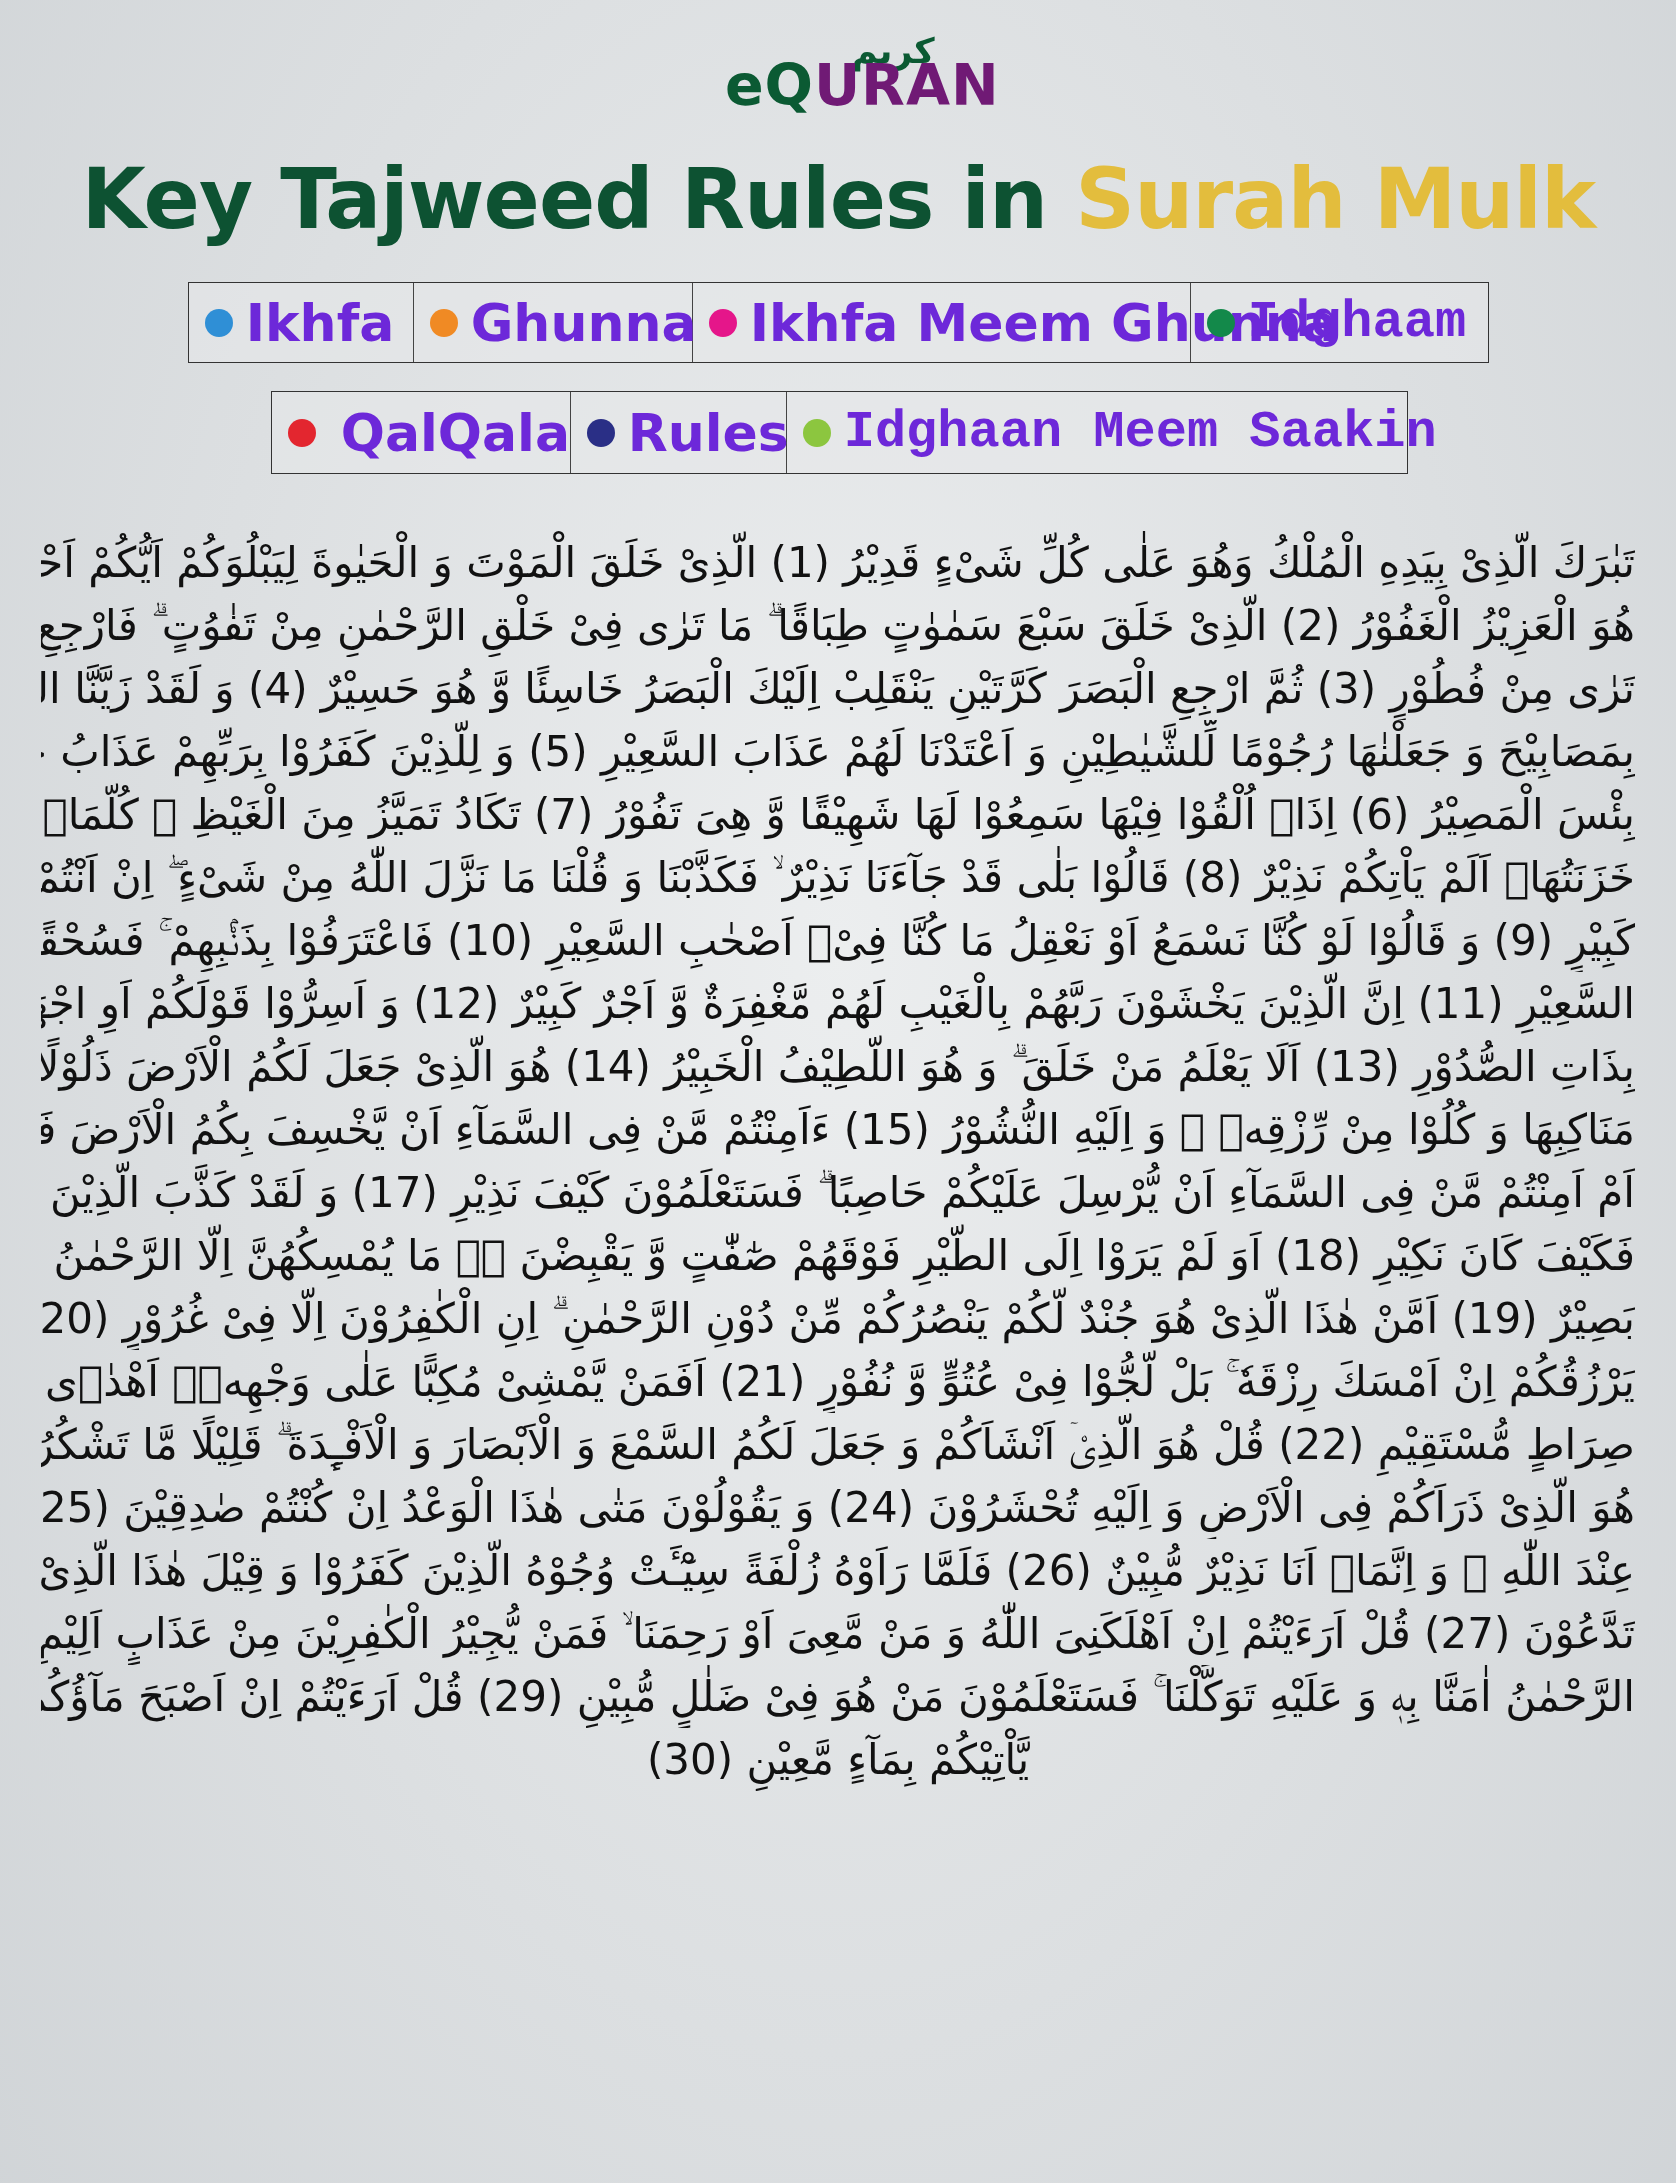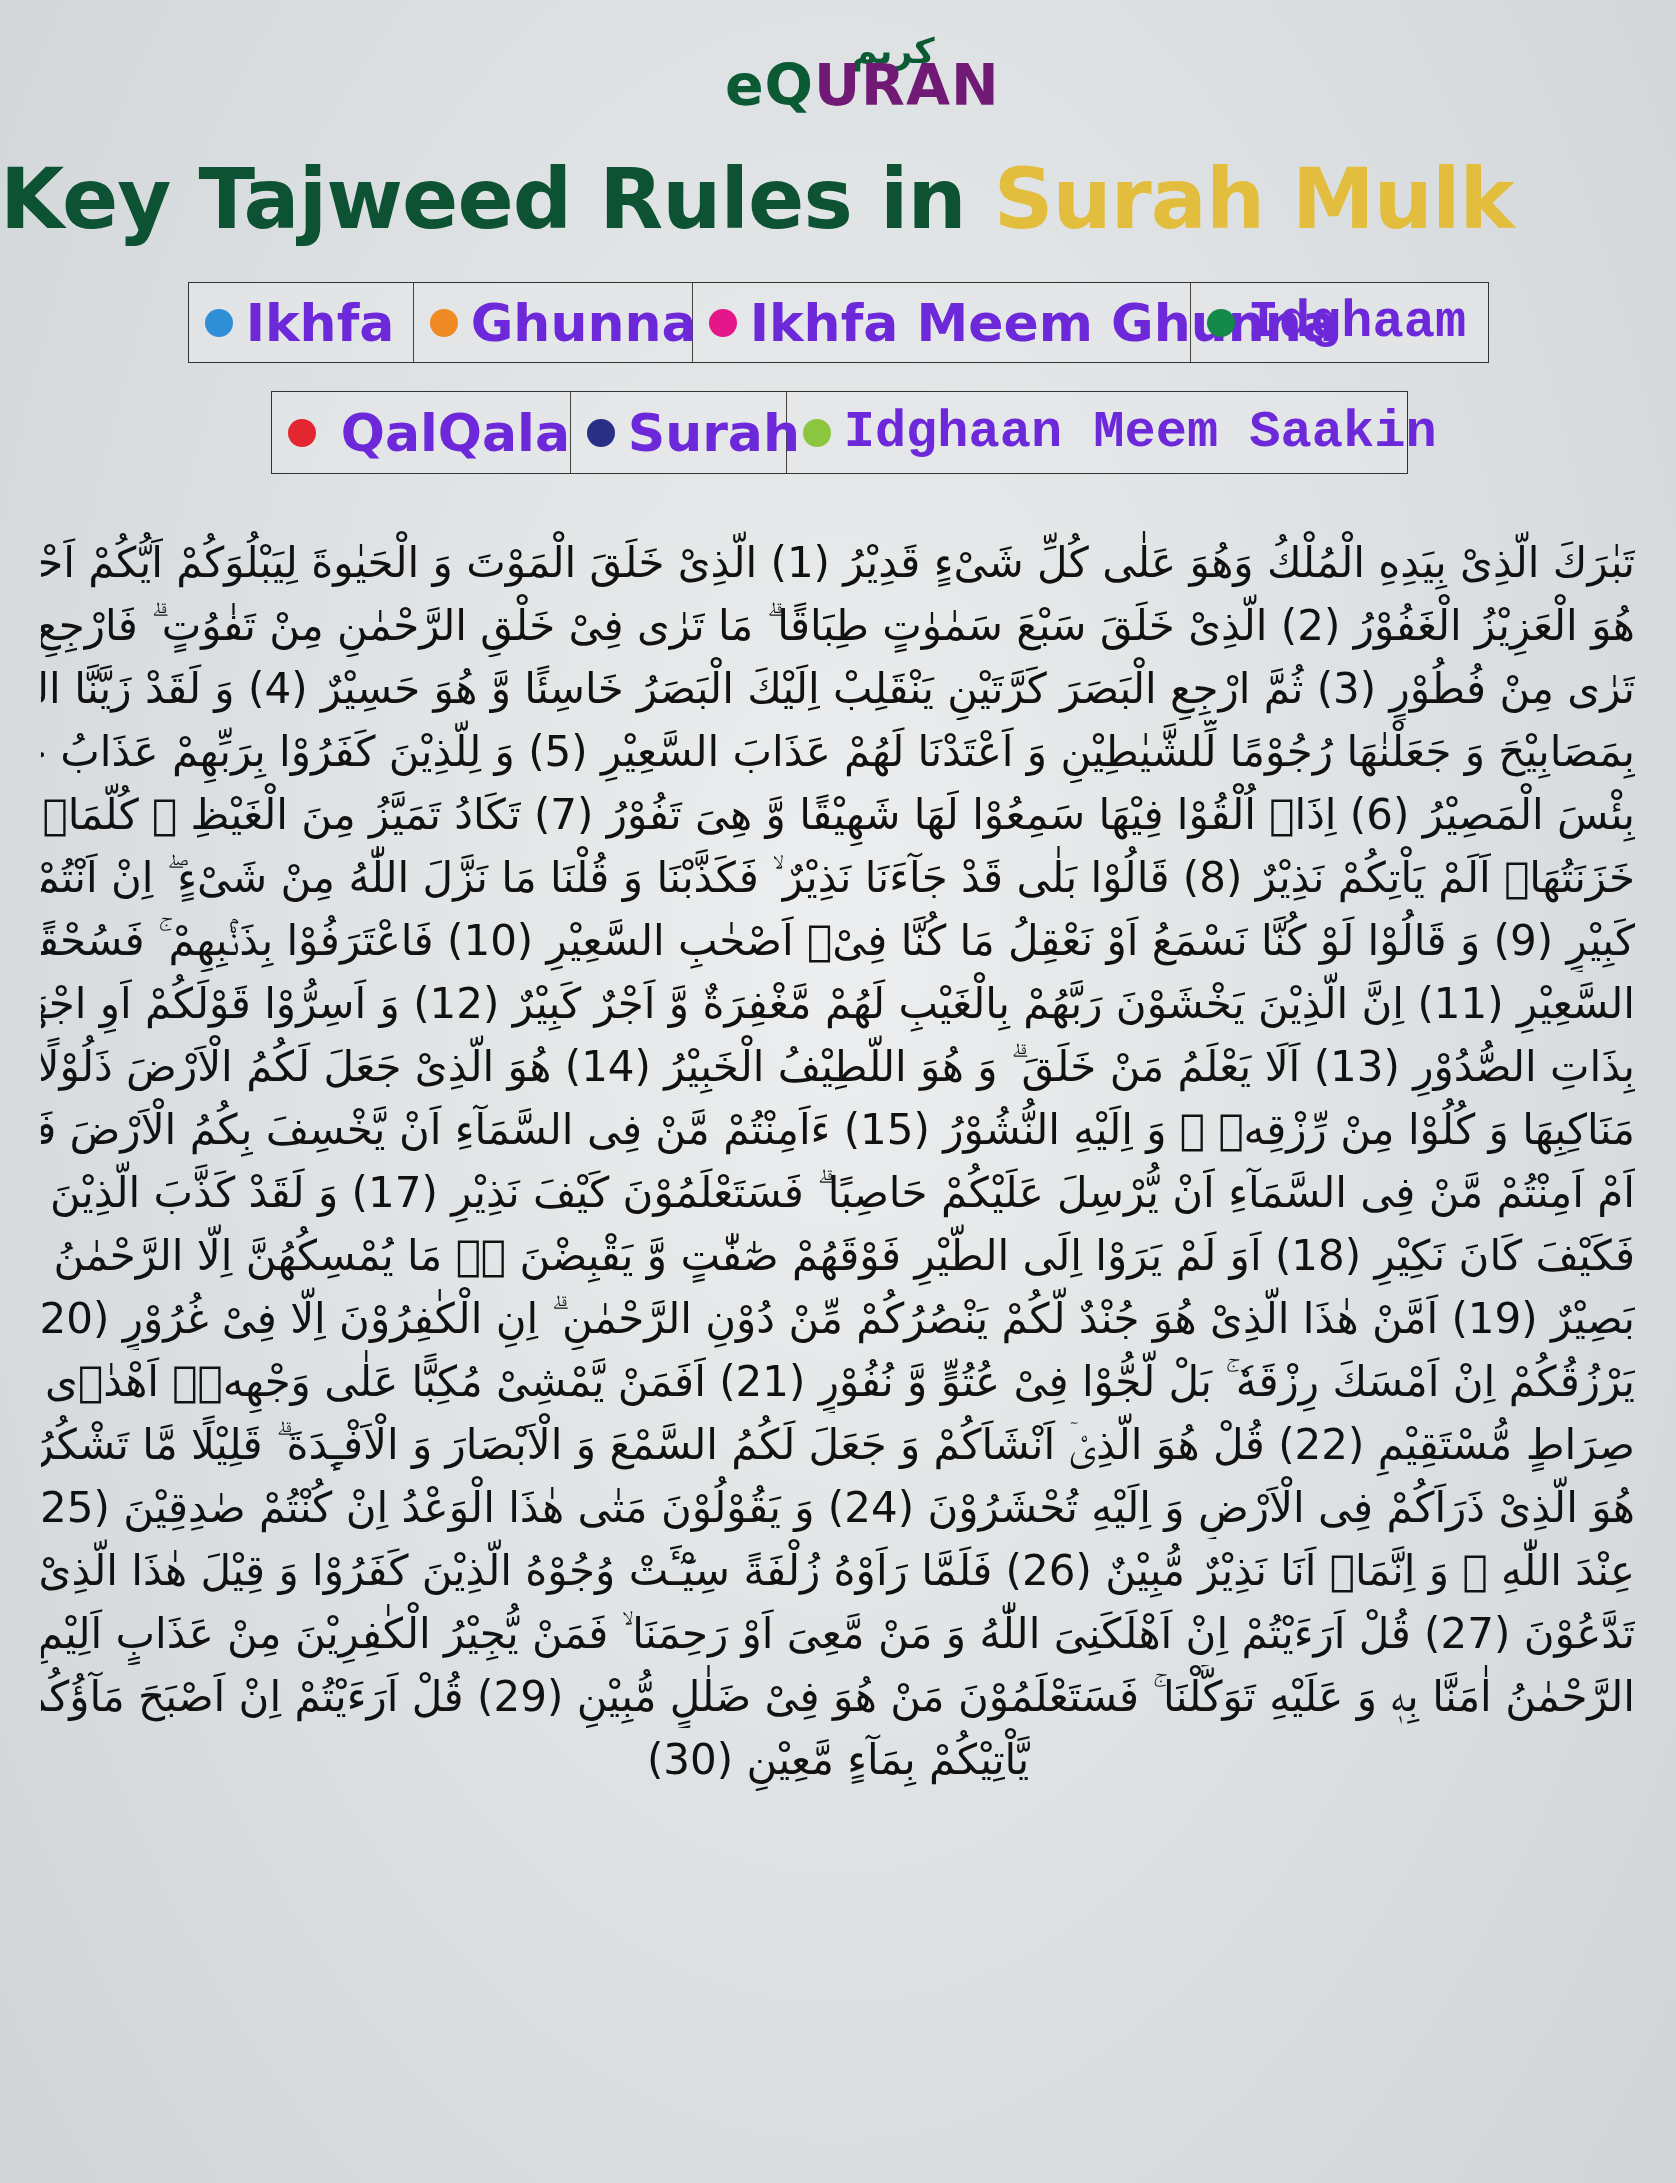--- a/index.html
+++ b/index.html
@@ -2,21 +2,21 @@
 <html style="font-size:7px"><head>
 <meta charset="utf-8">
 <style>
   html,body{margin:0;padding:0;}
   body{width:1677px;height:2366px;overflow:hidden;background:radial-gradient(ellipse at 50% 40%,#eceeef 0%,#dcdfe1 55%,#cfd3d6 100%);font-family:"DejaVu Sans",sans-serif;position:relative;}
   .logo{position:absolute;left:725px;top:31px;width:227px;height:87px;}
   .logo .ar{position:absolute;right:17.5px;top:0;font-family:"DejaVu Sans",sans-serif;font-size:35px;font-weight:bold;color:#0b5a33;direction:rtl;}
   .logo .en{position:absolute;left:0;bottom:0;font-size:57px;font-weight:bold;letter-spacing:0.9px;}
   .logo .en .e,.logo .en .q{color:#0b5a33;}
   .logo .en .rest{color:#701a75;}
-  .title{position:absolute;left:0;width:1677px;top:151px;font-family:"DejaVu Sans",sans-serif;font-weight:bold;font-size:83px;letter-spacing:-0.9px;}
+  .title{position:absolute;left:0;width:1677px;top:151px;text-align:center;font-family:"DejaVu Sans",sans-serif;font-weight:bold;font-size:83px;letter-spacing:-0.9px;}
   .title .a{color:#0d5232;}
   .title .b{color:#e3bd3d;}
   .legend-row{position:absolute;display:flex;border:1.7px solid #333;background:rgba(230,232,234,0.6);}
   .legend-item{display:flex;align-items:center;border-right:1.3px solid #444;height:100%;box-sizing:border-box;padding-left:15.7px;}
   .legend-item:last-child{border-right:none;font-family:Liberation Mono, monospace;}
   .dot{width:28px;height:28px;border-radius:50%;margin-right:13px;flex:none;}
   .legend-label{font-size:52px;font-weight:bold;color:#6d28d9;white-space:nowrap;}
   .quran{position:absolute;left:41px;top:531px;width:1594px;direction:rtl;}
   .line{height:63px;line-height:63px;font-family:"DejaVu Sans",sans-serif;font-size:42px;color:#111;white-space:nowrap;text-align:justify;text-align-last:justify;overflow:hidden;}
   .line.last{text-align:center;text-align-last:center;}
@@ -50,21 +50,21 @@
     </div>
 </div>
 
 <div class="legend-row" style="left:271px;top:391px;height:81px;width:1135px;">
   <div class="legend-item" style="width:336px;gap:12px;">
       <span class="dot" style="background:#e3262f"></span>
       <span class="legend-label">QalQala</span>
     </div>
   <div class="legend-item" style="width:216px;">
       <span class="dot" style="background:#2a2f86"></span>
-      <span class="legend-label">Surah</span>
+      <span class="legend-label">Rules</span>
     </div>
   <div class="legend-item" style="flex:1;">
       <span class="dot" style="background:#8cc63f"></span>
       <span class="legend-label">Idghaan Meem Saakin</span>
     </div>
 </div>
 
 <div class="quran" id="quran">
     <div class="line">تَبٰرَكَ الَّذِىْ بِيَدِهِ الْمُلْكُ وَهُوَ عَلٰى كُلِّ شَىْءٍ قَدِيْرُ (1) الَّذِىْ خَلَقَ الْمَوْتَ وَ الْحَيٰوةَ لِيَبْلُوَكُمْ اَيُّكُمْ اَحْسَنُ عَمَلًا ۗ وَ</div>
     <div class="line">هُوَ الْعَزِيْزُ الْغَفُوْرُ (2) الَّذِىْ خَلَقَ سَبْعَ سَمٰوٰتٍ طِبَاقًا ۗ مَا تَرٰى فِىْ خَلْقِ الرَّحْمٰنِ مِنْ تَفٰوُتٍ ۗ فَارْجِعِ الْبَصَرَ ۙ هَلْ</div>

